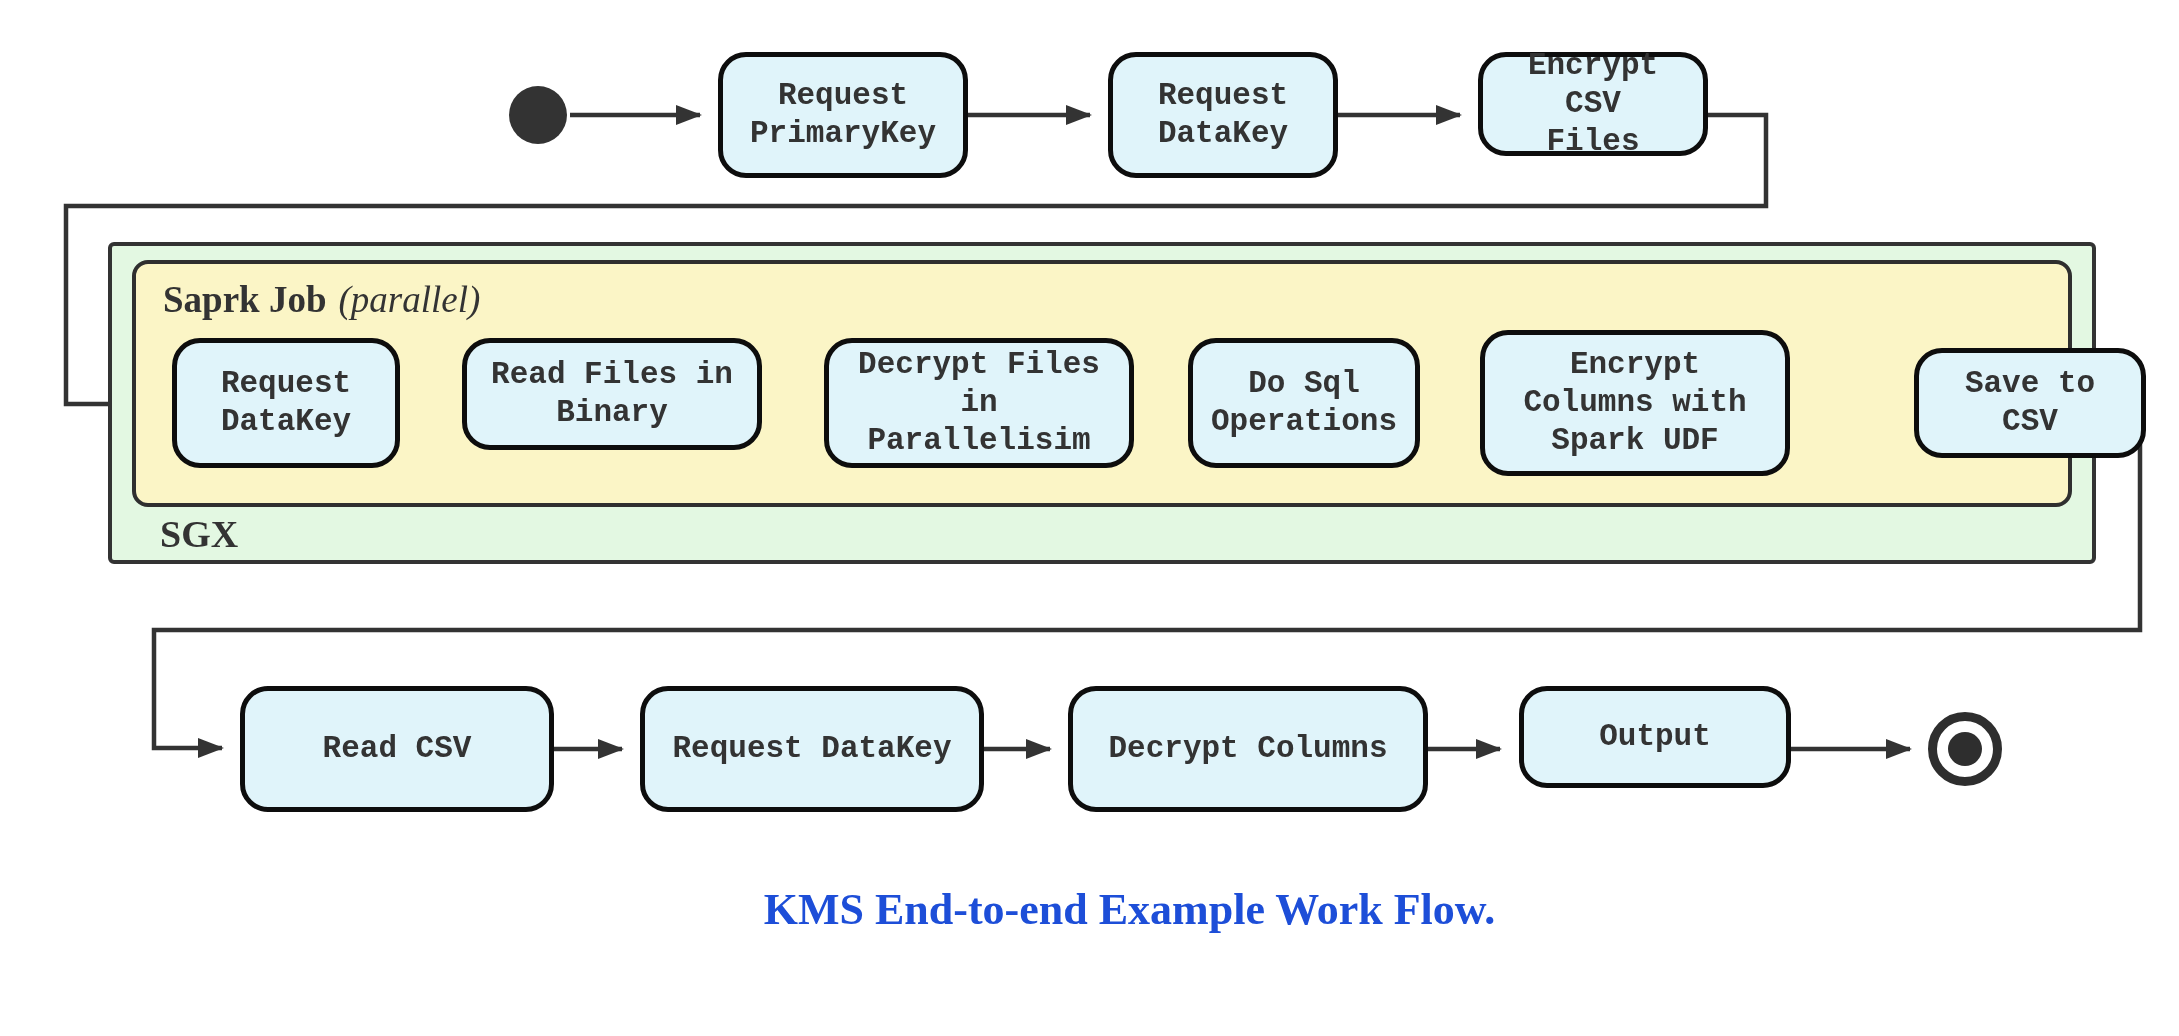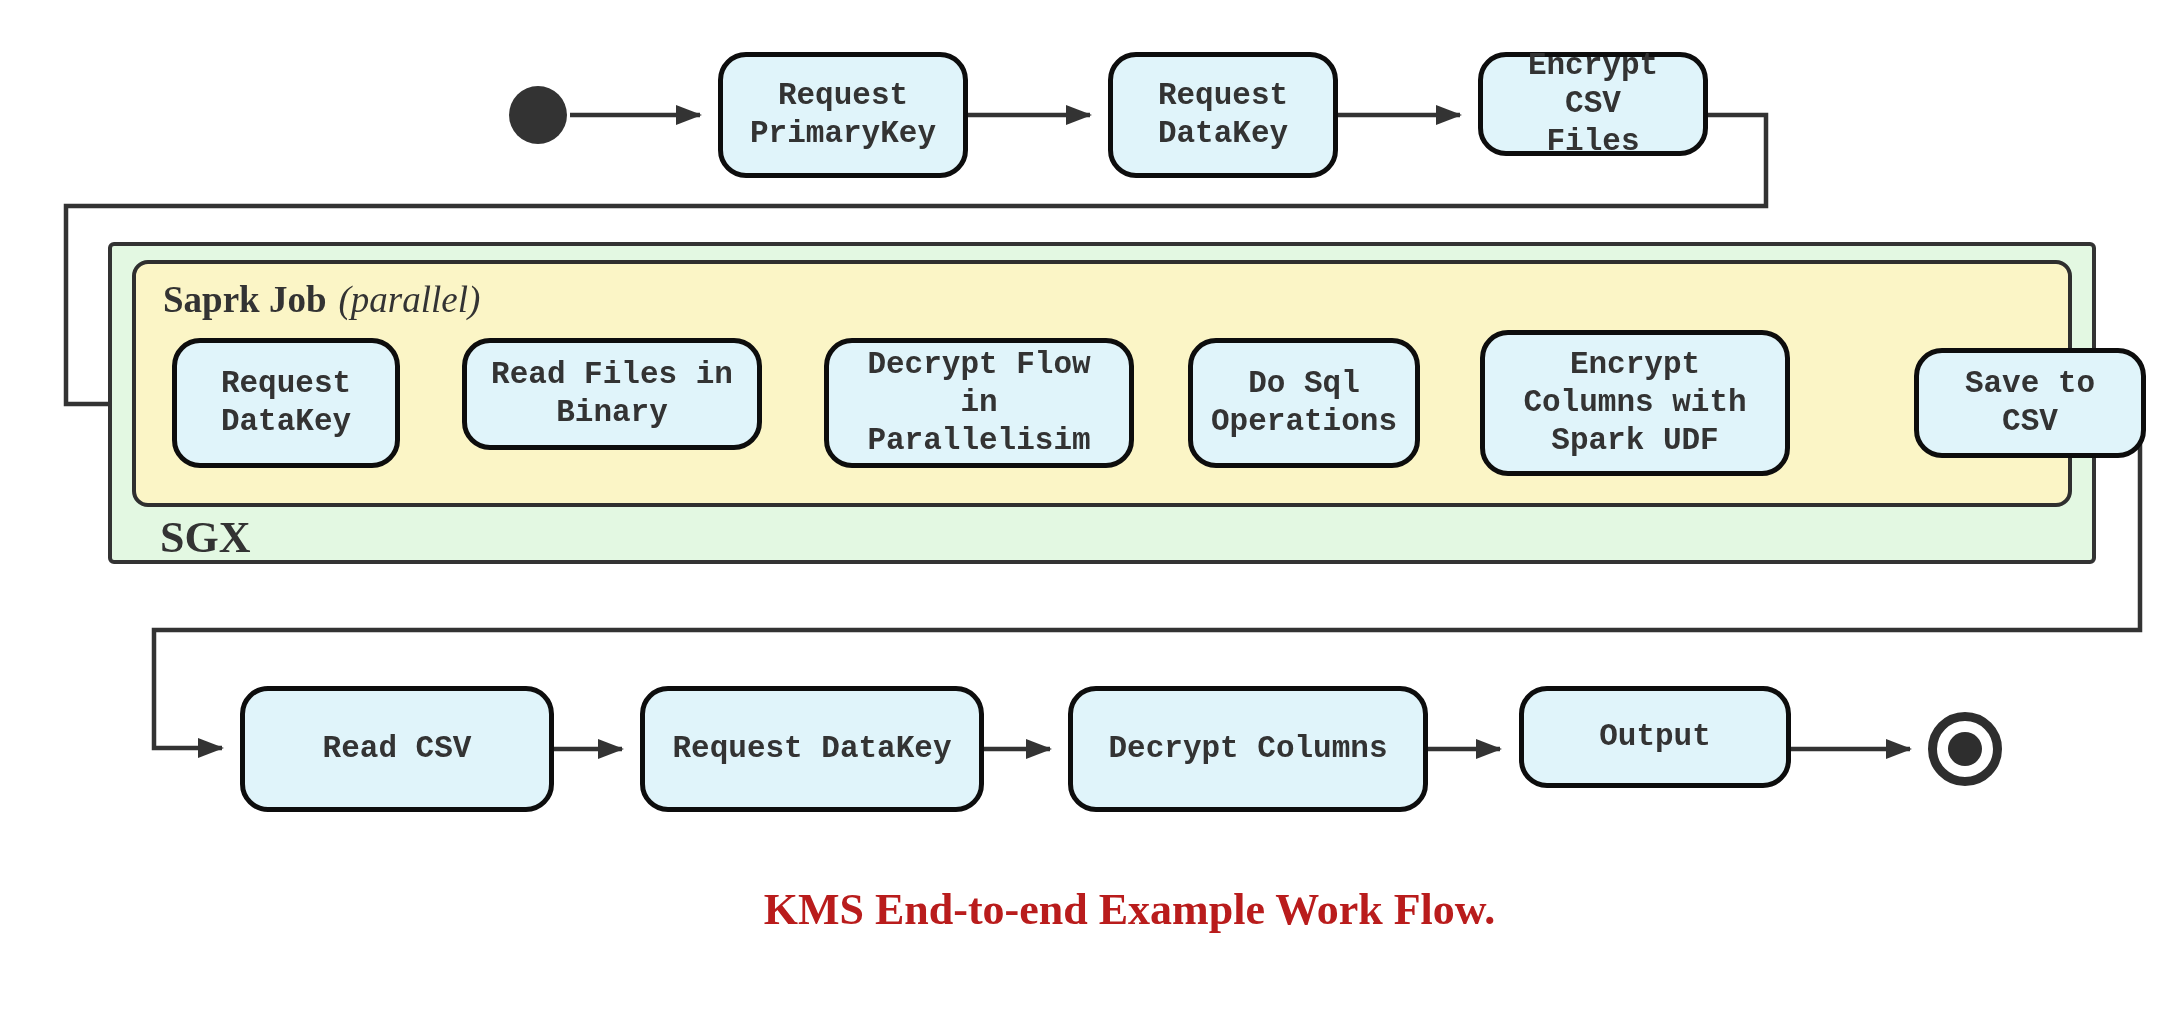--- a/index.html
+++ b/index.html
@@ -19,21 +19,21 @@
   .container--spark{
     left:132px;top:260px;width:1940px;height:247px;
     background:#fbf5c6;border:4px solid #2f2f2f;border-radius:16px;
   }
   .container-label{
     position:absolute;color:#333333;font-weight:bold;font-size:37px;line-height:1.1;
     white-space:nowrap;
   }
   .label--spark{left:163px;top:280px;}
   .label--spark .suffix{font-weight:normal;font-style:italic;margin-left:12px;margin-top:34px;}
-  .label--sgx{left:160px;top:514px;font-size:44px;}
+  .label--sgx{left:160px;top:514px;font-size:38px;}
   .node{
     position:absolute;box-sizing:border-box;
     display:flex;align-items:center;justify-content:center;
     text-align:center;
     background:#e0f4fa;
     border:5px solid #0d0d0d;border-radius:28px;
     color:#333333;font-weight:bold;font-size:31px;line-height:1.22;
     padding:0 16px;
     font-family:Liberation Mono, monospace;
   }
@@ -43,21 +43,21 @@
     left:509px;top:86px;width:58px;height:58px;background:#333333;
   }
   .terminal--end{
     left:1928px;top:712px;width:74px;height:74px;
     background:#ffffff;border:9px solid #2e2e2e;
     display:flex;align-items:center;justify-content:center;
   }
   .terminal--end .dot{width:34px;height:34px;border-radius:50%;background:#2e2e2e;}
   .caption{
     position:absolute;left:80px;right:0;top:884px;
-    text-align:center;color:#b91c1c;font-weight:bold;font-size:44px;
+    text-align:center;color:#1d4ed8;font-weight:bold;font-size:44px;
   }
 </style>
 </head>
 <body>
 
 <div class="canvas">
 
   <svg class="wires" viewBox="0 0 2179 1036" xmlns="http://www.w3.org/2000/svg">
     <defs>
       <marker id="arr" markerUnits="userSpaceOnUse" markerWidth="26" markerHeight="20" refX="24" refY="10" orient="auto">
@@ -94,21 +94,21 @@
   <div class="terminal terminal--end">
     <div class="dot"></div>
   </div>
 
   <div class="node" style="left:718px;top:52px;width:250px;height:126px;">Request PrimaryKey</div>
   <div class="node" style="left:1108px;top:52px;width:230px;height:126px;">Request DataKey</div>
   <div class="node node--narrowpad" style="left:1478px;top:52px;width:230px;height:104px;">Encrypt CSV Files</div>
 
   <div class="node" style="left:172px;top:338px;width:228px;height:130px;">Request DataKey</div>
   <div class="node" style="left:462px;top:338px;width:300px;height:112px;">Read Files in Binary</div>
-  <div class="node" style="left:824px;top:338px;width:310px;height:130px;">Decrypt Flow in Parallelisim</div>
+  <div class="node" style="left:824px;top:338px;width:310px;height:130px;">Decrypt Files in Parallelisim</div>
   <div class="node" style="left:1188px;top:338px;width:232px;height:130px;">Do Sql Operations</div>
   <div class="node node--narrowpad" style="left:1480px;top:330px;width:310px;height:146px;">Encrypt Columns with Spark UDF</div>
   <div class="node" style="left:1914px;top:348px;width:232px;height:110px;">Save to CSV</div>
 
   <div class="node" style="left:240px;top:686px;width:314px;height:126px;">Read CSV</div>
   <div class="node" style="left:640px;top:686px;width:344px;height:126px;">Request DataKey</div>
   <div class="node" style="left:1068px;top:686px;width:360px;height:126px;">Decrypt Columns</div>
   <div class="node" style="left:1519px;top:686px;width:272px;height:102px;">Output</div>
 
   <div class="caption">KMS End-to-end Example Work Flow.</div>

